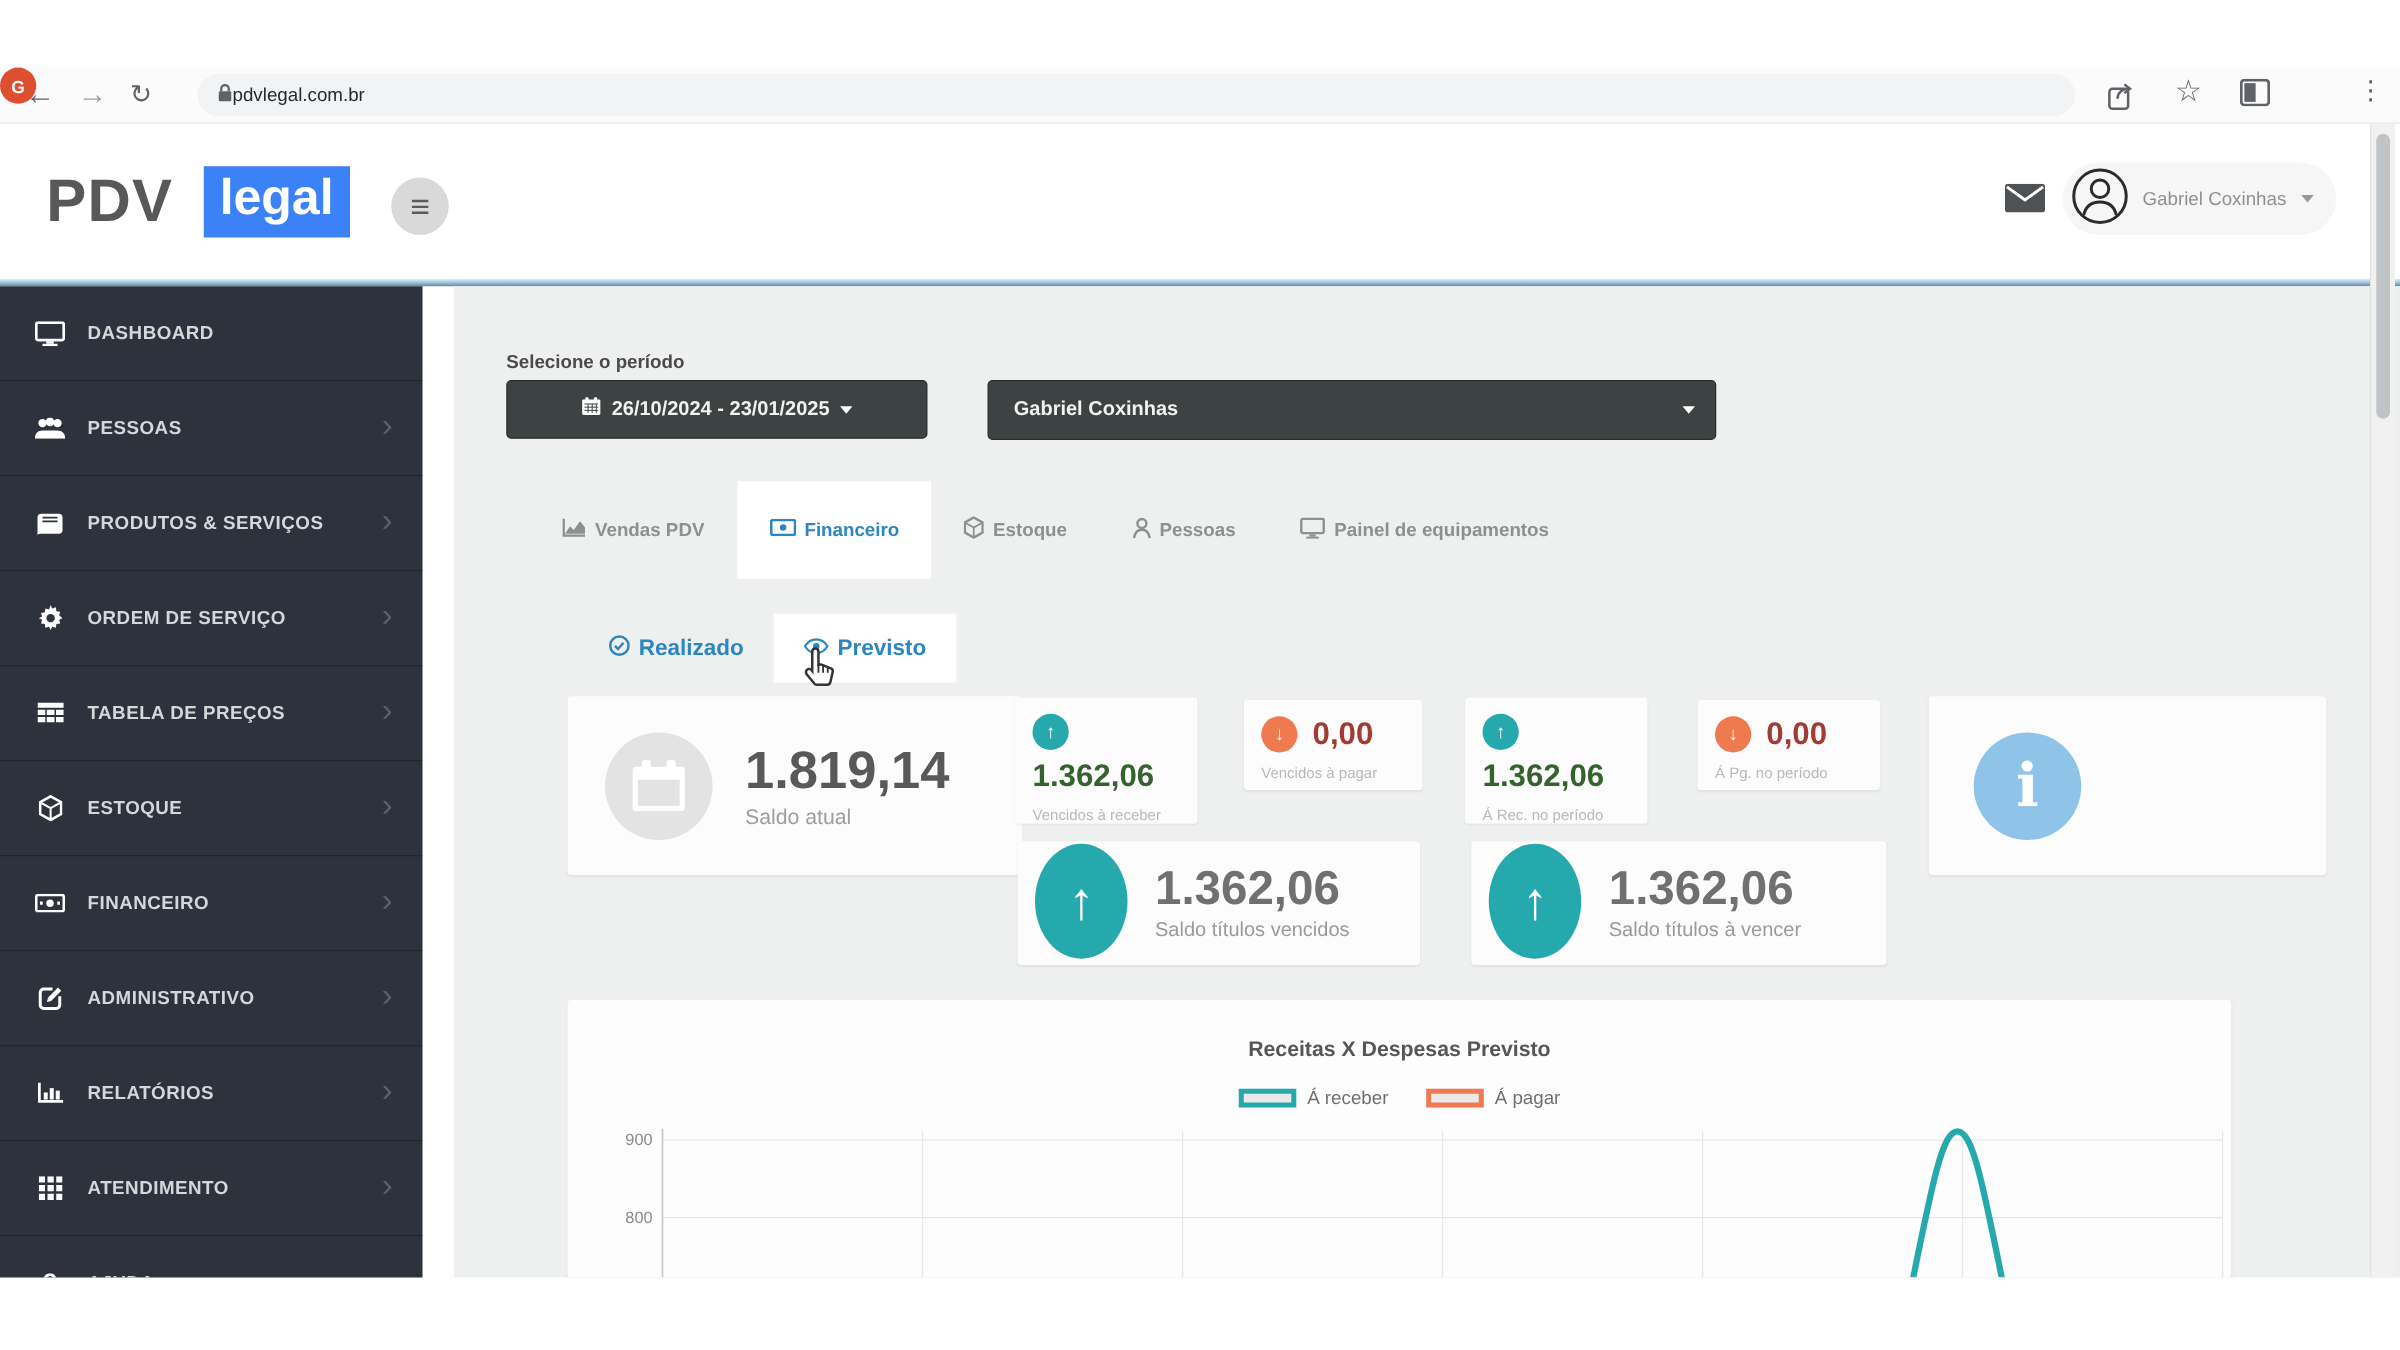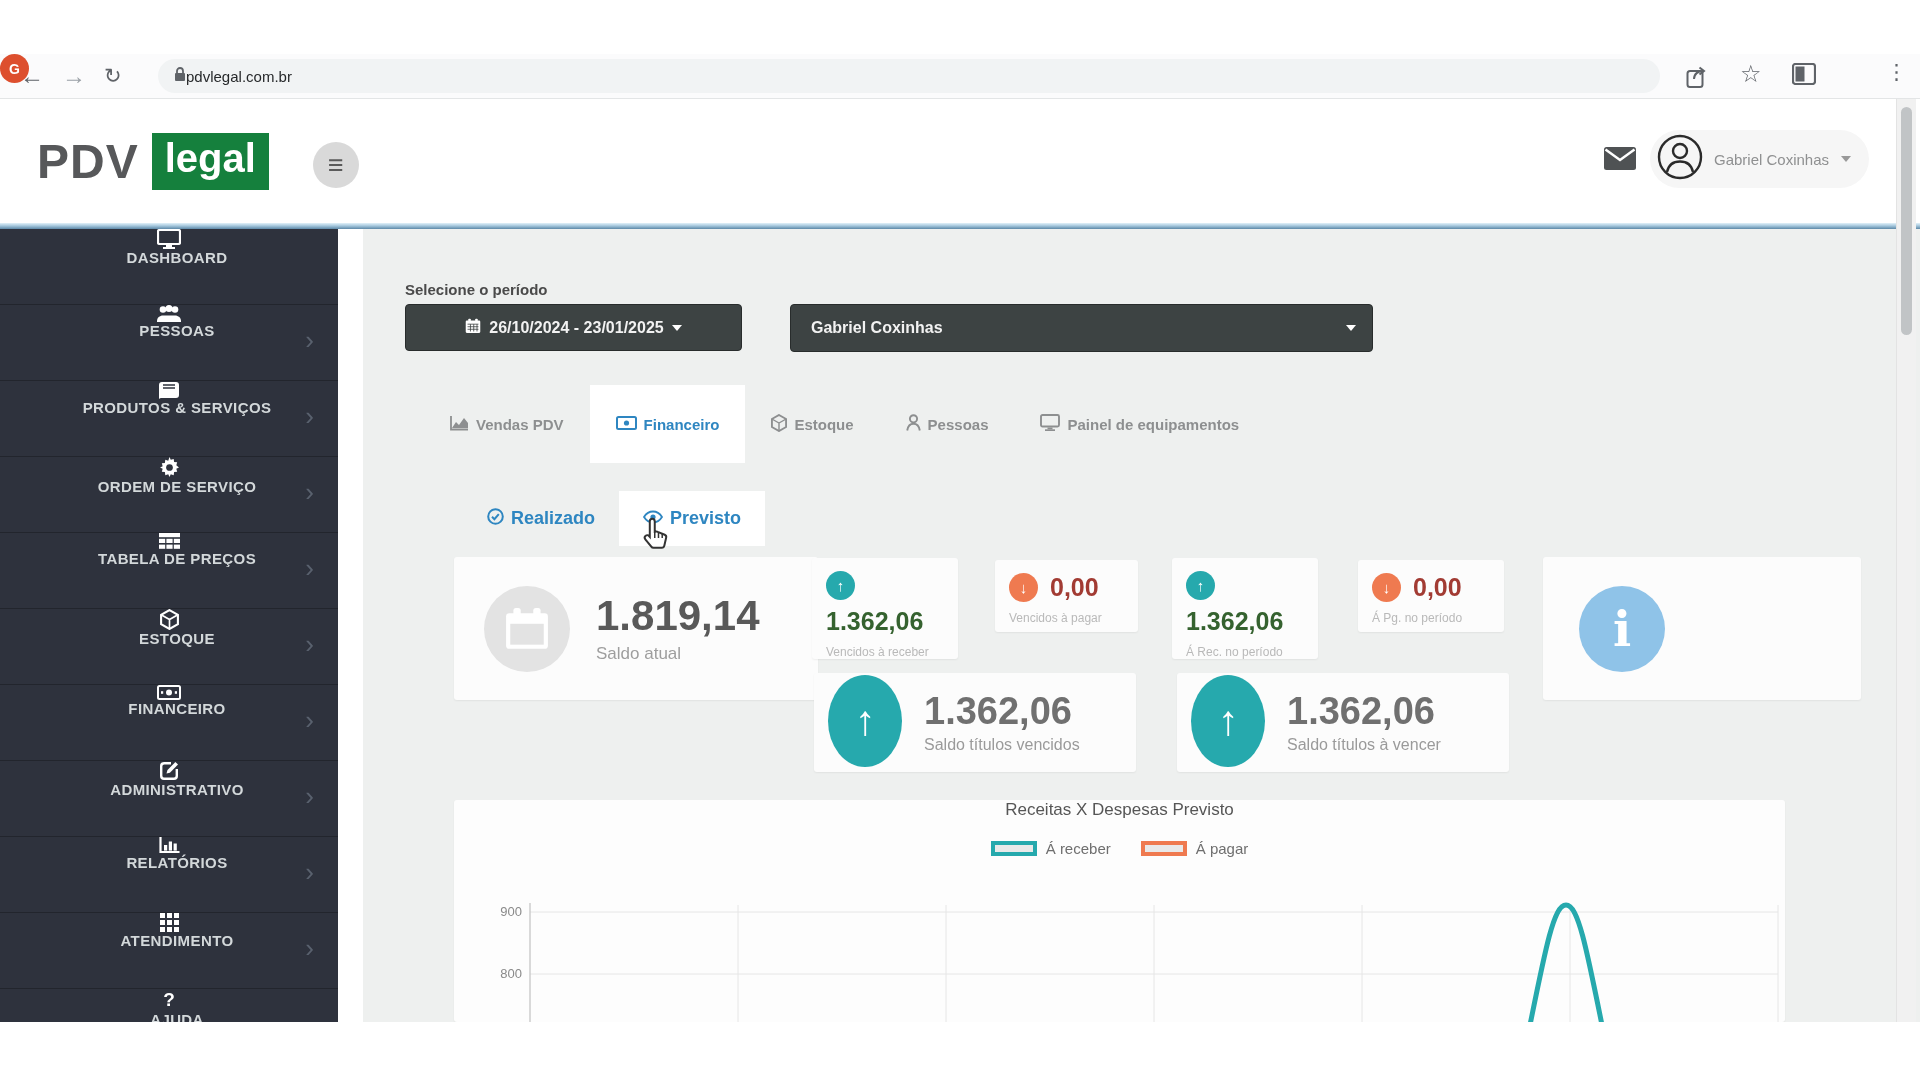--- a/index.html
+++ b/index.html
@@ -18,32 +18,32 @@
   .tb-share { left:1686px; }
   .tb-star { left:1740px; top:4px; font-size:24px; color:#5f6368; }
   .tb-panel { left:1792px; }
   .tb-avatar { left:1834px; top:7px; width:29px; height:29px; border-radius:50%; background:#dd4f2e; color:#fff; font-size:14px; font-weight:bold; display:flex; align-items:center; justify-content:center; }
   .tb-dots { left:1886px; top:6px; font-size:21px; color:#5f6368; position:absolute; }
 
   
   .page-header { position:absolute; left:0; top:100px; width:1920px; height:123px; background:#fff; }
   .logo { position:absolute; left:37px; top:33px; display:flex; align-items:center; }
   .logo-pdv { font-size:48px; font-weight:900; color:#57585a; letter-spacing:1px; }
-  .logo-legal { margin-left:13px; background:#15803d; color:#fff; font-size:40px; font-weight:800; padding:3px 13px 9px 13px; }
+  .logo-legal { margin-left:24px; background:#3b82f6; color:#fff; font-size:40px; font-weight:800; padding:3px 13px 9px 13px; }
   .hamburger { position:absolute; left:313px; top:42px; width:46px; height:46px; border-radius:50%; background:#d9d9d9; color:#5a5a5a; font-size:27px; font-weight:bold; display:flex; align-items:center; justify-content:center; }
   .mail { position:absolute; left:1604px; top:47px; }
   .user-chip { position:absolute; left:1650px; top:30px; height:58px; padding:0 18px 0 6px; background:#f6f6f6; border-radius:29px; display:flex; align-items:center; }
   .user-name { margin:0 12px 0 10px; font-size:15px; color:#8f9091; }
   .caret { width:0; height:0; border-left:5px solid transparent; border-right:5px solid transparent; border-top:6px solid #999; }
 
   .divider { position:absolute; left:0; top:223px; width:1920px; height:6px; background:linear-gradient(#e2f1f9 0%, #a8c9de 45%, #5d89a8 100%); }
 
   
   .sidebar { position:absolute; left:0; top:229px; width:338px; height:793px; background:#2e323d; overflow:hidden; }
-  .side-item { height:76px; display:flex; align-items:center; padding:0 26px; border-bottom:1px solid rgba(0,0,0,0.25); position:relative; cursor:pointer;flex-direction:column; }
+  .side-item { height:76px; display:flex; align-items:center; padding:0 26px; border-bottom:1px solid rgba(0,0,0,0.25); position:relative; cursor:pointer; }
   .side-item .ico { width:28px; display:flex; justify-content:center; }
   .side-item .lbl { margin-left:16px; color:#d3d8da; font-size:15px; font-weight:bold; letter-spacing:0.4px; }
   .side-item .chev { position:absolute; right:24px; top:50%; transform:translateY(-58%); color:#59616e; font-size:26px; }
   .q-ico { color:#fff; font-size:19px; font-weight:bold; }
 
   
   .main { position:absolute; left:338px; top:229px; width:1558px; height:793px; background:#eef0ef; overflow:hidden;margin-left:25px; }
   .period-label { position:absolute; left:42px; top:52px; font-size:15px; font-weight:bold; color:#4a4a4a; }
   .dark-btn { position:absolute; background:#3d4343; border:1px solid #282c2c; border-radius:4px; color:#f2f2f2; font-size:16px; font-weight:bold; display:flex; align-items:center; cursor:pointer; }
   .period-btn { left:42px; top:75px; width:337px; height:47px; justify-content:center; gap:8px; }
@@ -88,21 +88,21 @@
 
   .card-g { left:451px; top:444px; width:322px; height:99px; }
   .card-h { left:814px; top:444px; width:332px; height:99px; }
   .wide { display:flex; align-items:center; padding-left:14px; gap:22px; }
   .tall-ellipse { width:74px; height:92px; border-radius:50%; background:#26a9ad; color:#fff; font-size:42px; font-weight:bold; display:flex; align-items:center; justify-content:center; flex:0 0 auto; margin-top:-4px; }
   .mid-value { font-size:38px; font-weight:bold; color:#707070; line-height:1.1; }
   .mid-label { font-size:16px; color:#9a9a9a; margin-top:4px; }
 
   
   .chart-panel { position:absolute; left:91px; top:571px; width:1331px; height:222px; background:#fdfdfd; overflow:hidden; }
-  .chart-title { text-align:center; font-size:17px; font-weight:normal; color:#565656; }
+  .chart-title { text-align:center; padding-top:30px; font-size:17px; font-weight:bold; color:#565656; }
   .legend { display:flex; justify-content:center; gap:30px; margin-top:20px; }
   .legend-item { display:flex; align-items:center; gap:9px; font-size:15px; color:#6f6f6f; cursor:pointer; }
   .lg-box { width:46px; height:15px; background:#e9e9e9; }
   .lg-teal { border:4px solid #26a9ad; }
   .lg-orange { border:4px solid #ef7a50; }
   .ylab { position:absolute; left:26px; width:42px; text-align:right; font-size:13px; color:#8a8a8a; }
   .ylab-900 { top:104px;text-align:right; }
   .ylab-800 { top:166px; }
   .plot { position:absolute; left:0; top:95px; }
 

